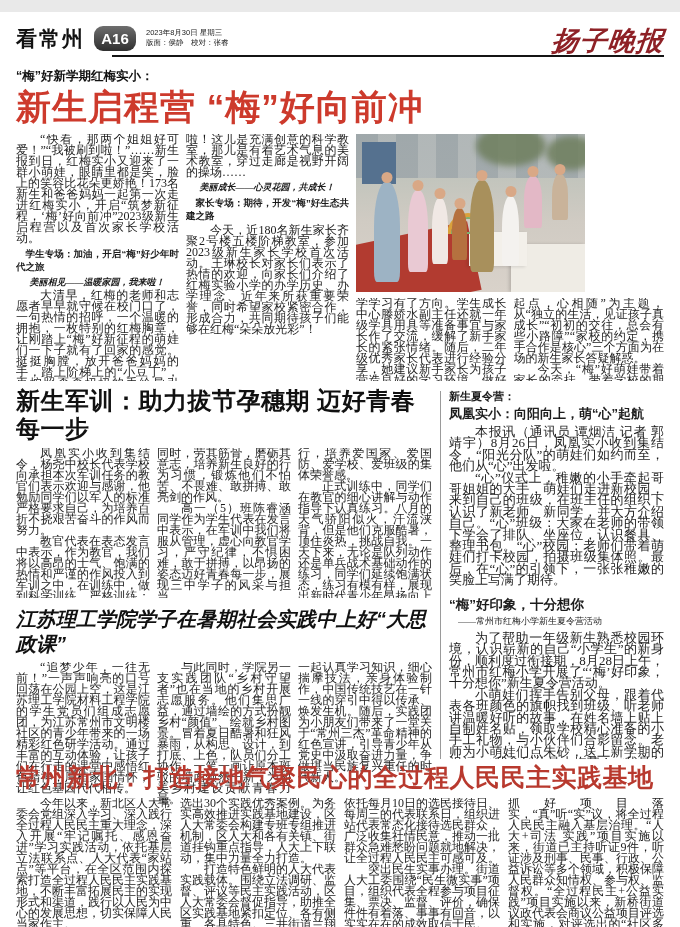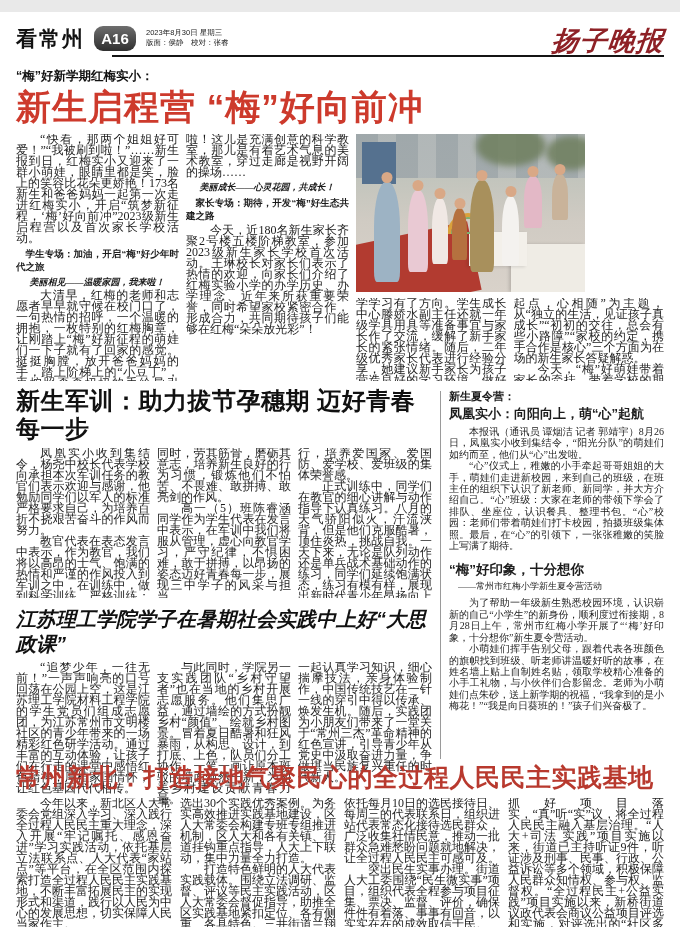--- a/index.html
+++ b/index.html
@@ -68,21 +68,21 @@
   .a2-cols{display:flex;gap:7px;height:150px;margin-bottom:9px;}
   .a2-cols .col{flex:1;}
   .a3-headline{font-family:"Liberation Sans",sans-serif;font-weight:800;font-size:20px;
                line-height:25px;color:#111;margin:0 0 5px;font-style:italic;}
   .a3-cols{display:flex;gap:7px;height:146px;}
   .a3-cols .col{flex:1;}
   
   .rail-label{font-family:"Liberation Sans",sans-serif;font-weight:bold;font-size:11px;margin:2px 0 1px;}
   .rail-title{font-family:"Liberation Sans",sans-serif;font-weight:bold;font-size:13px;
               line-height:17px;margin:0 0 4px;}
-  .rail p.t{font-size:10px;line-height:11.4px;}
+  .rail p.t{font-size:13px;line-height:11.4px;}
   .rail-sec2{margin-top:10px;}
   .rail-title2{font-family:"Liberation Sans",sans-serif;font-weight:bold;font-size:13.5px;
                line-height:17px;margin:0 0 2px;}
   .rail-subline{font-size:9px;margin:0 0 4px;text-indent:1em;color:#222;}
   
   .a4{margin-top:4px;}
   .a4-headline{font-family:"Liberation Sans",sans-serif;font-weight:800;font-size:25px;
                line-height:29px;color:#b8392e;margin:0 0 6px;letter-spacing:.5px;}
   .a4-cols{display:flex;gap:8px;height:150px;}
   .a4-cols .col{flex:1;}

